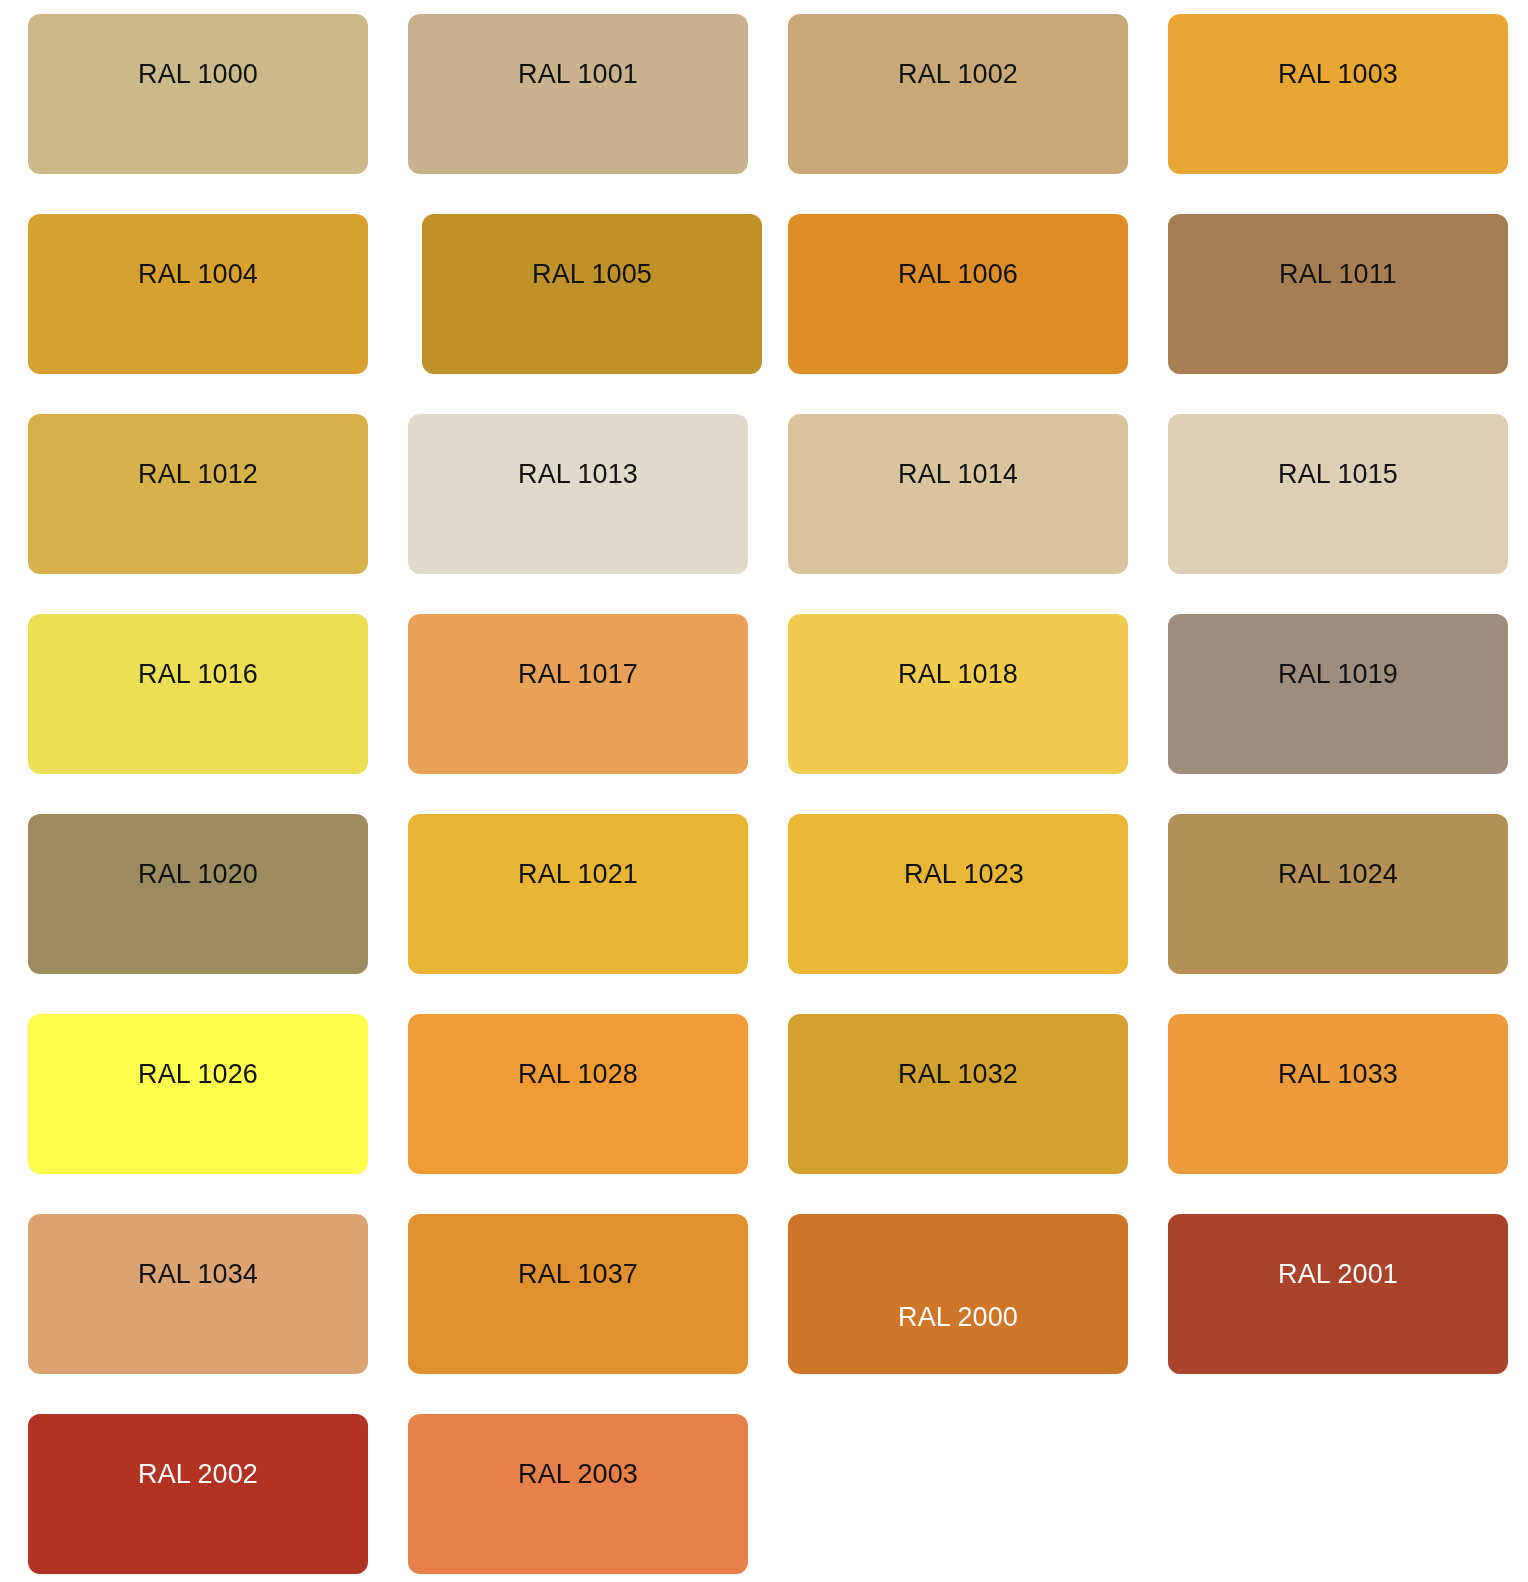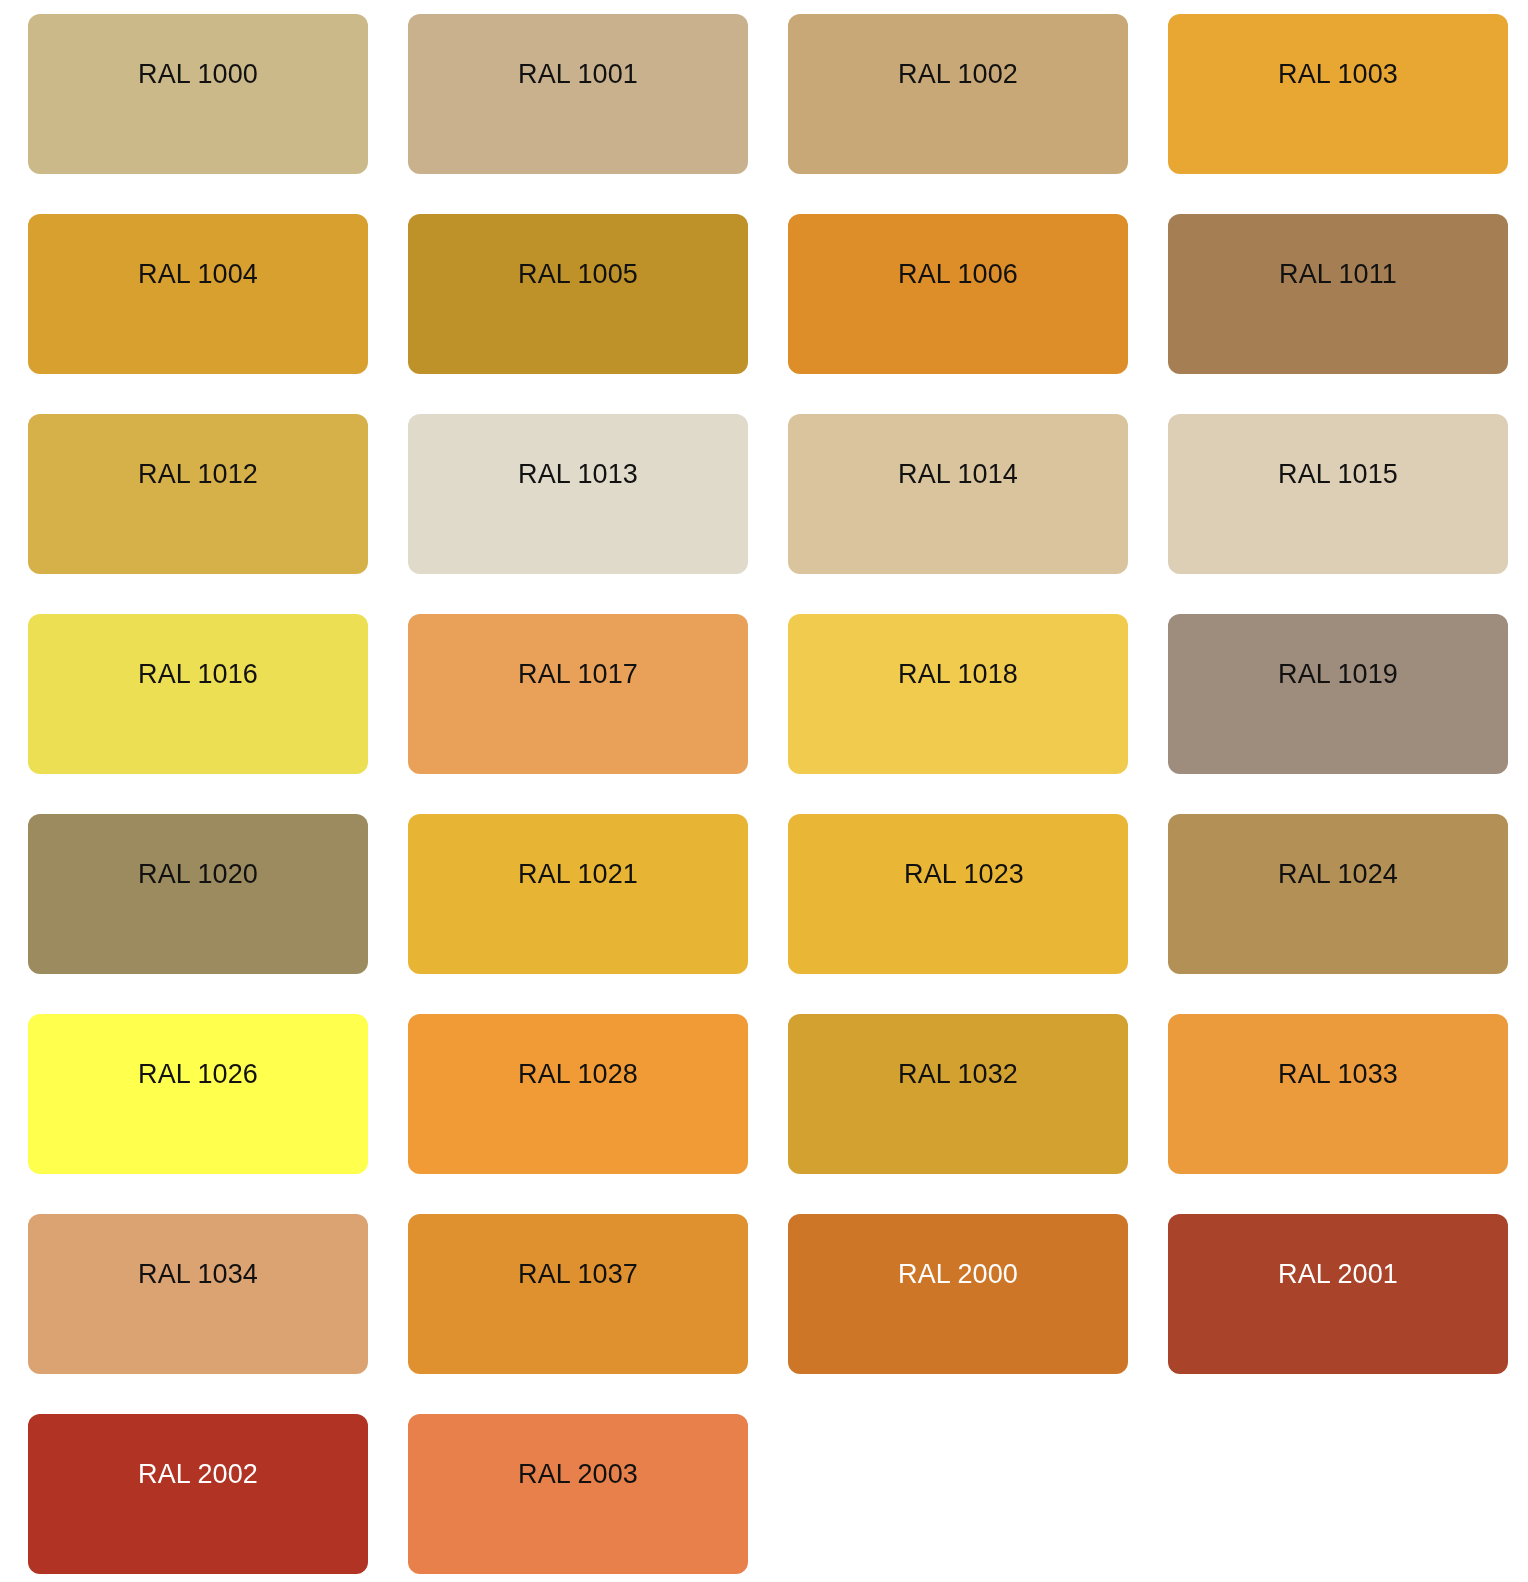--- a/index.html
+++ b/index.html
@@ -58,21 +58,21 @@
     </div>
     <div class="swatch-card" style="background: rgb(199, 168, 118);">
       <span class="swatch-label" style="color: rgb(17, 17, 17);">RAL 1002</span>
     </div>
     <div class="swatch-card" style="background: rgb(232, 167, 51);">
       <span class="swatch-label" style="color: rgb(17, 17, 17);">RAL 1003</span>
     </div>
     <div class="swatch-card" style="background: rgb(216, 160, 46);">
       <span class="swatch-label" style="color: rgb(17, 17, 17);">RAL 1004</span>
     </div>
-    <div class="swatch-card" style="background: rgb(190, 145, 41);">
+    <div class="swatch-card" style="background: rgb(190, 145, 41); margin-left: 14px;">
       <span class="swatch-label" style="color: rgb(17, 17, 17);">RAL 1005</span>
     </div>
     <div class="swatch-card" style="background: rgb(221, 142, 40);">
       <span class="swatch-label" style="color: rgb(17, 17, 17);">RAL 1006</span>
     </div>
     <div class="swatch-card" style="background: rgb(165, 127, 83);">
       <span class="swatch-label" style="color: rgb(17, 17, 17);">RAL 1011</span>
     </div>
     <div class="swatch-card" style="background: rgb(214, 177, 74);">
       <span class="swatch-label" style="color: rgb(17, 17, 17);">RAL 1012</span>
@@ -122,21 +122,21 @@
     <div class="swatch-card" style="background: rgb(236, 155, 60);">
       <span class="swatch-label" style="color: rgb(17, 17, 17);">RAL 1033</span>
     </div>
     <div class="swatch-card" style="background: rgb(219, 162, 114); padding-left: 48px;">
       <span class="swatch-label" style="color: rgb(17, 17, 17);">RAL 1034</span>
     </div>
     <div class="swatch-card" style="background: rgb(224, 145, 47);">
       <span class="swatch-label" style="color: rgb(17, 17, 17);">RAL 1037</span>
     </div>
     <div class="swatch-card" style="background: rgb(206, 118, 40);">
-      <span class="swatch-label" style="color: rgb(255, 255, 255);">RAL 2000</span>
+      <span class="swatch-label" style="color: rgb(255, 255, 255); margin-top: 43px;">RAL 2000</span>
     </div>
     <div class="swatch-card" style="background: rgb(169, 67, 42);">
       <span class="swatch-label" style="color: rgb(255, 255, 255);">RAL 2001</span>
     </div>
     <div class="swatch-card" style="background: rgb(176, 51, 35);">
       <span class="swatch-label" style="color: rgb(255, 255, 255);">RAL 2002</span>
     </div>
     <div class="swatch-card" style="background: rgb(231, 128, 74);">
       <span class="swatch-label" style="color: rgb(17, 17, 17);">RAL 2003</span>
     </div>

